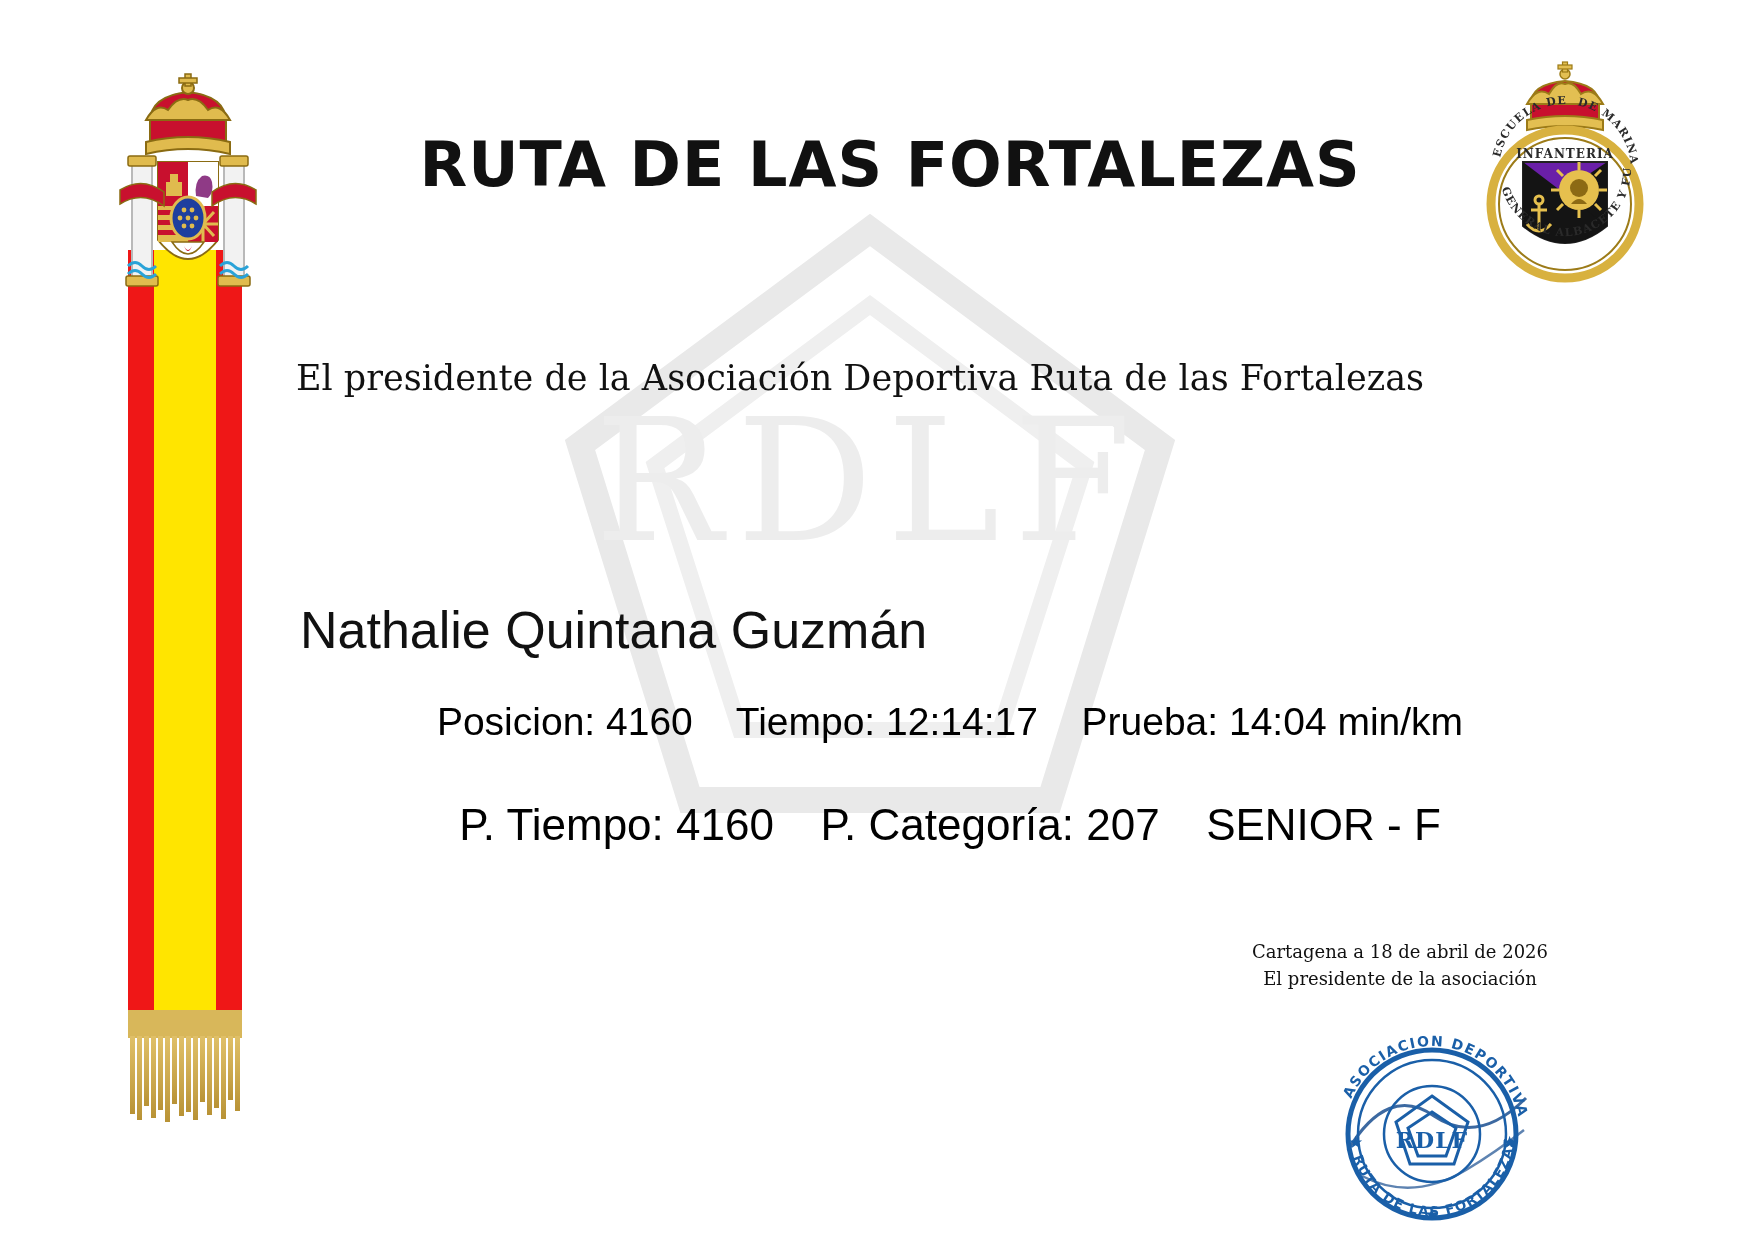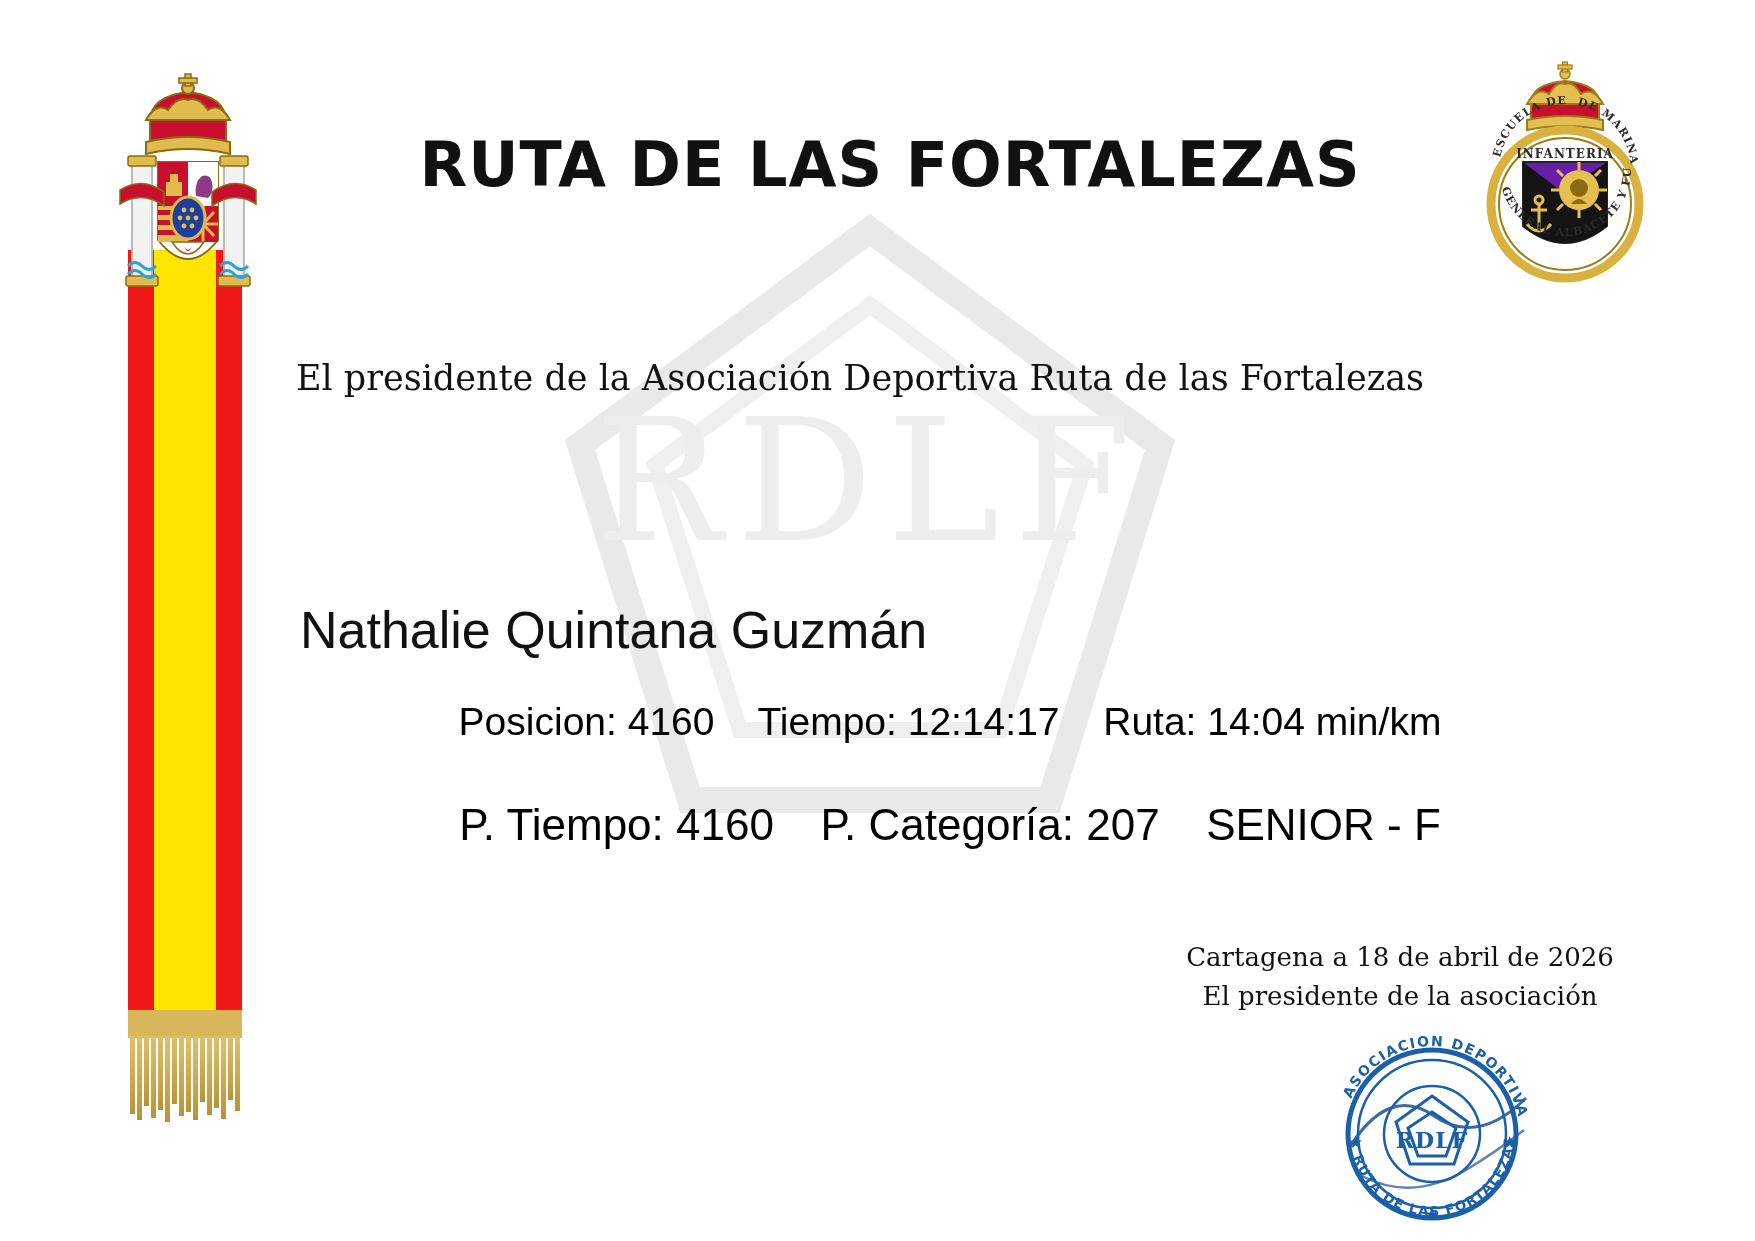--- a/index.html
+++ b/index.html
@@ -160,21 +160,21 @@
   .gap { display: inline-block; width: 22px; }
 
   
   .sign-block {
     position: absolute;
     left: 1130px;
     top: 938px;
     width: 540px;
     text-align: center;
     font-family: "DejaVu Serif", serif;
-    font-size: 26px;
+    font-size: 18px;
     line-height: 1.5;
     color: #111111;
     z-index: 3;
   }
 
   
   .stamp {
     position: absolute;
     left: 1322px;
     top: 1030px;
@@ -360,21 +360,21 @@
 
 <div class="athlete-name">Nathalie Quintana Guzmán</div>
 
 <div class="results-1">
   <span class="lbl">Posicion:</span>
   <span class="val">4160</span>
   <span class="gap"></span>
   <span class="lbl">Tiempo:</span>
   <span class="val">12:14:17</span>
   <span class="gap"></span>
-  <span class="lbl">Ruta:</span>
+  <span class="lbl">Prueba:</span>
   <span class="val">14:04 min/km</span>
 </div>
 
 <div class="results-2">
   <span class="lbl">P. Tiempo:</span>
   <span class="val">4160</span>
   <span class="gap"></span>
   <span class="lbl">P. Categoría:</span>
   <span class="val">207</span>
   <span class="gap"></span>

